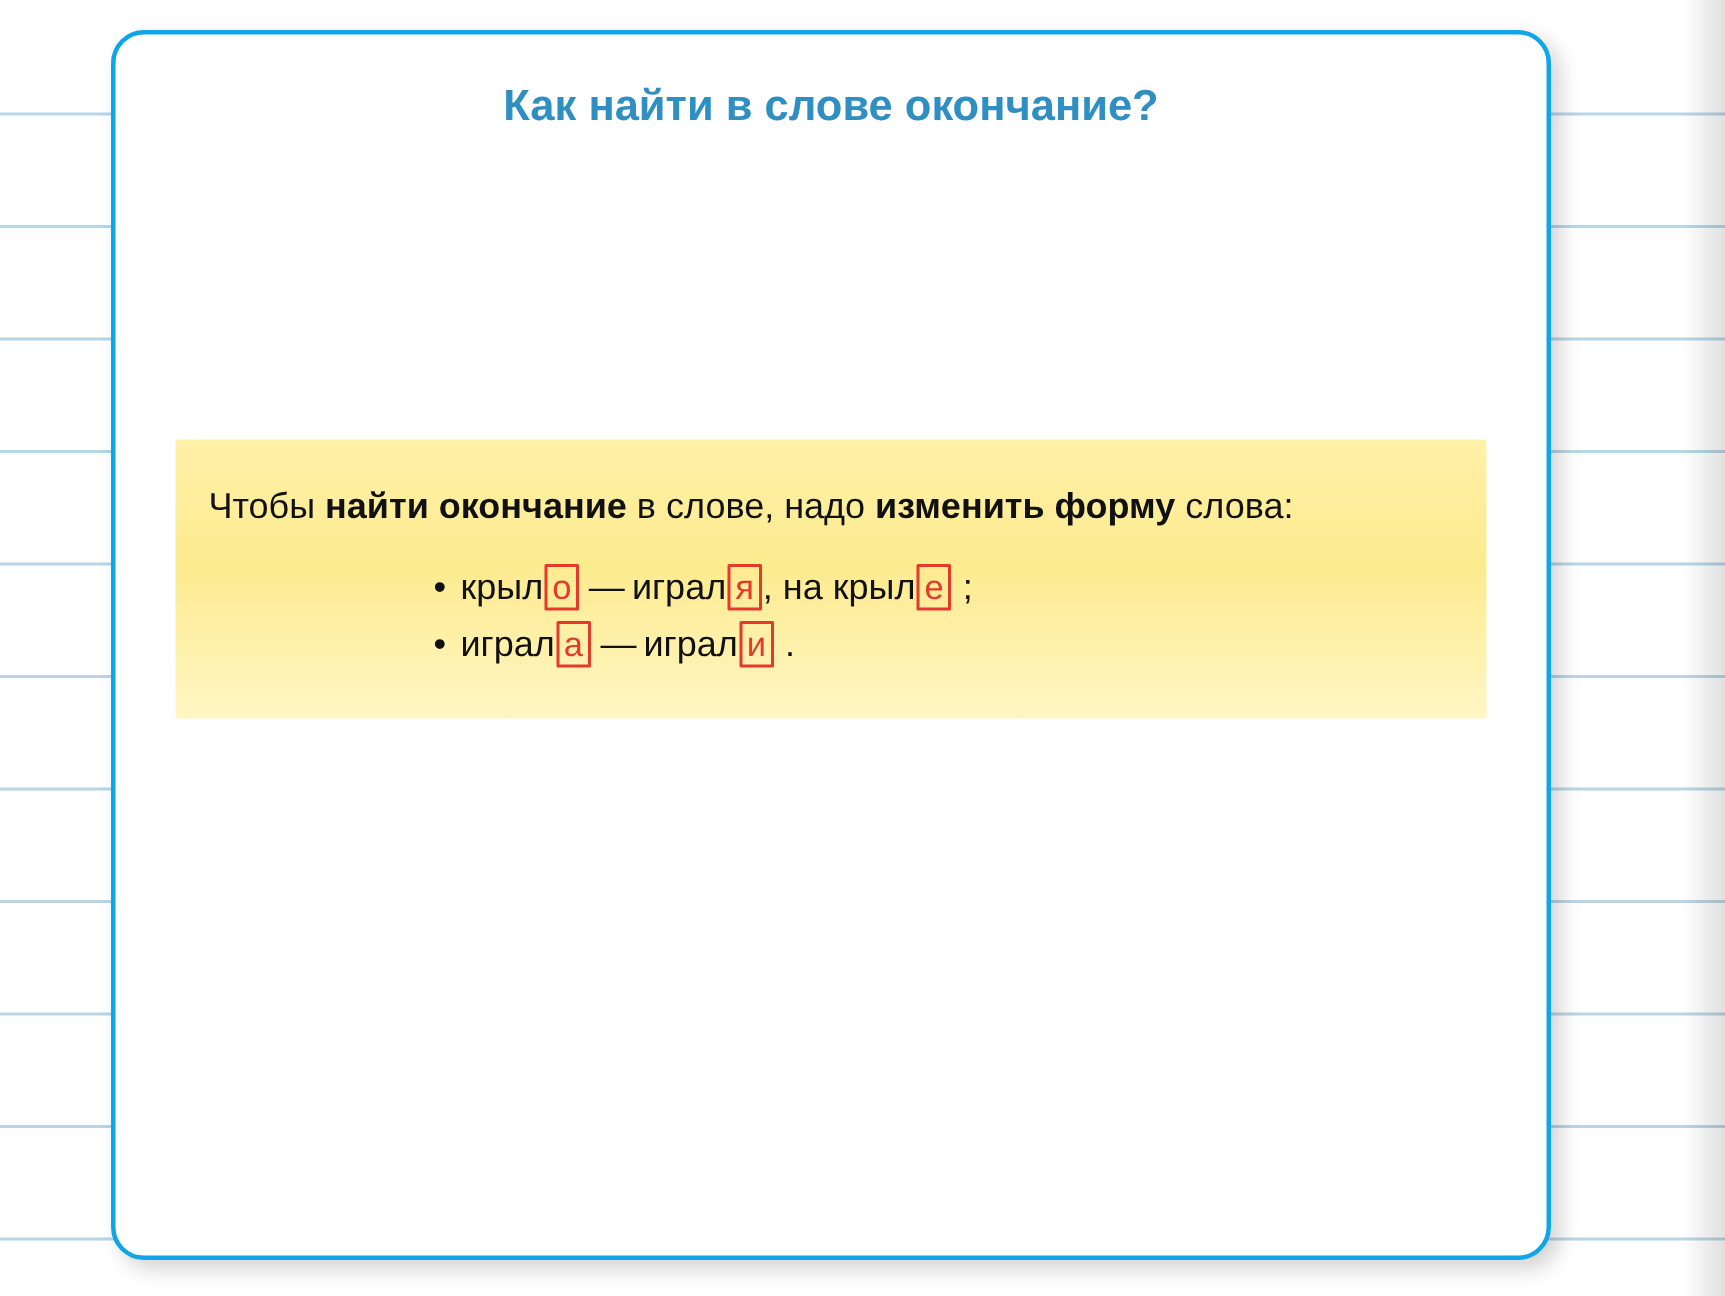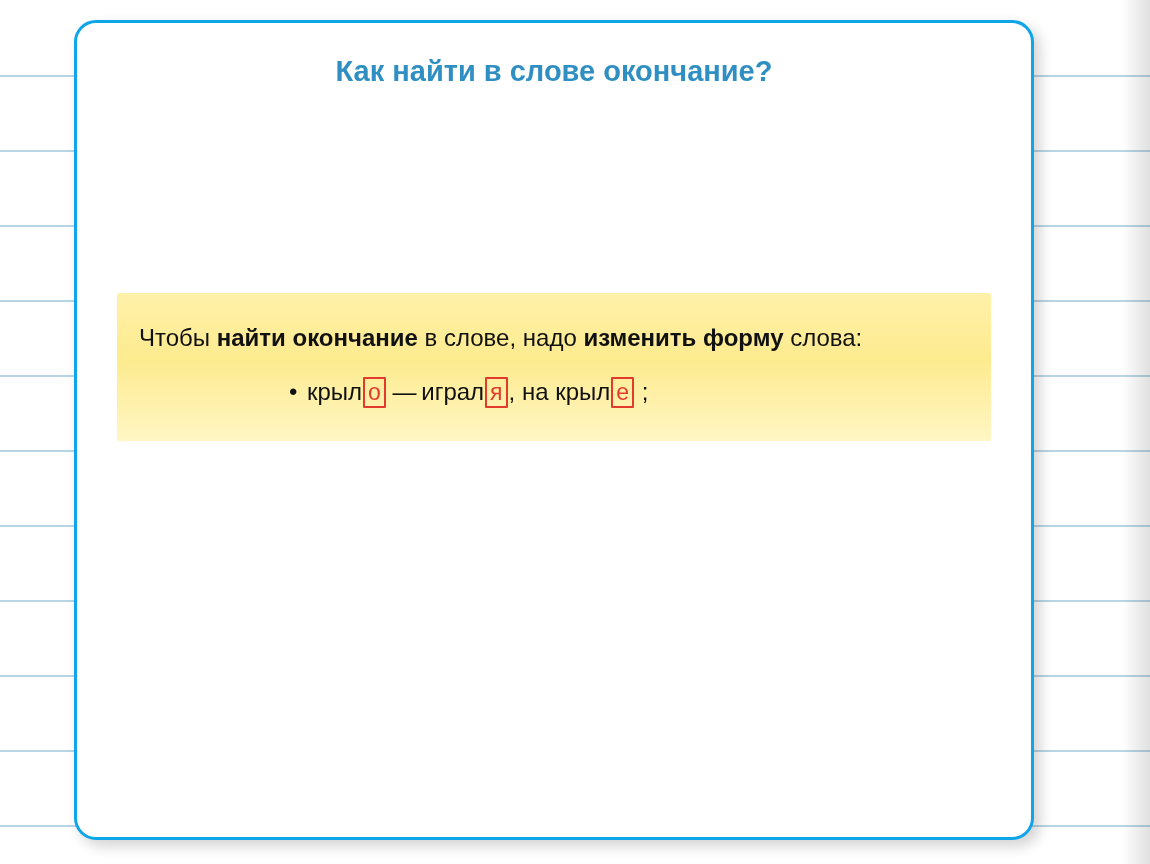--- a/index.html
+++ b/index.html
@@ -115,17 +115,18 @@
 
 <div class="card">
   <div class="title">Как найти в слове окончание?</div>
 
   <div class="yellow-box">
     <div class="intro">
       <span>Чтобы </span><span class="b">найти окончание</span><span> в слове, надо </span><span class="b">изменить форму</span><span> слова:</span>
     </div>
     <div class="examples" id="examples">
         <div class="row"><span class="bullet">• </span><span>крыл</span><span class="ebox">о</span><span class="dash"> — </span><span>играл</span><span class="ebox">я</span><span>, на </span><span>крыл</span><span class="ebox">е</span><span> ;</span></div>
+        <div class="row"><span class="bullet">• </span><span>играл</span><span class="ebox">а</span><span class="dash"> — </span><span>играл</span><span class="ebox">и</span><span> .</span></div>
       </div>
   </div>
 </div>
 
 <div class="page-edge"></div>
 
 </body></html>

